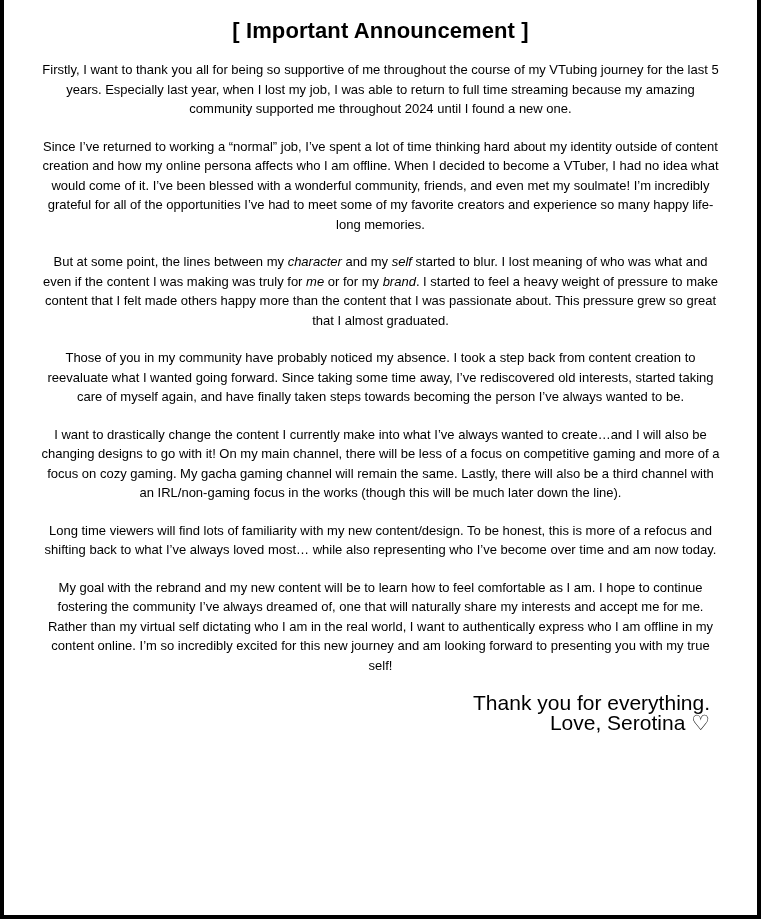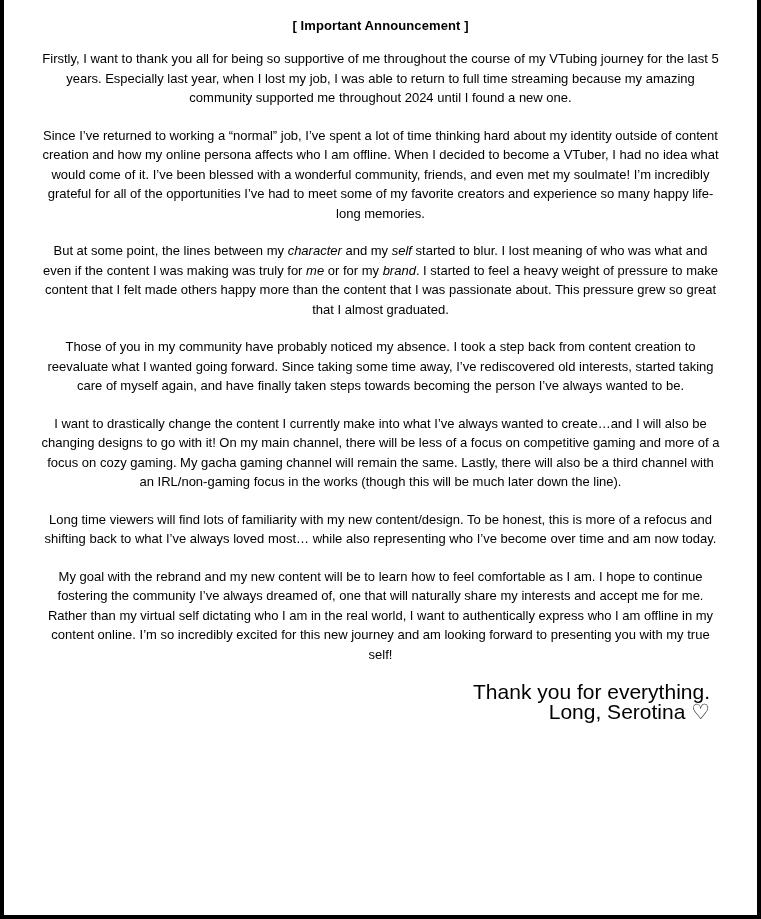--- a/index.html
+++ b/index.html
@@ -36,21 +36,21 @@
     position: absolute;
     left: 4px;
     right: 4px;
     top: 0;
     bottom: 4px;
     background: #ffffff;
     padding: 0;
   }
   .page-title {
     text-align: center;
-    font-size: 13px;
+    font-size: 22px;
     font-weight: bold;
     margin: 18px 0 11px 0;
     letter-spacing: 0.1px;
   }
   .body-copy {
     padding: 0 35px;
     margin-top: 16px;
   }
   p.para {
     font-size: 13px;
@@ -90,17 +90,17 @@
 
 
     <p class="para">I want to drastically change the content I currently make into what I’ve always wanted to create…and I will also be changing designs to go with it! On my main channel, there will be less of a focus on competitive gaming and more of a focus on cozy gaming. My gacha gaming channel will remain the same. Lastly, there will also be a third channel with an IRL/non-gaming focus in the works (though this will be much later down the line).</p>
 
     <p class="para">Long time viewers will find lots of familiarity with my new content/design. To be honest, this is more of a refocus and shifting back to what I’ve always loved most… while also representing who I’ve become over time and am now today.</p>
 
     <p class="para">My goal with the rebrand and my new content will be to learn how to feel comfortable as I am. I hope to continue fostering the community I’ve always dreamed of, one that will naturally share my interests and accept me for me. Rather than my virtual self dictating who I am in the real world, I want to authentically express who I am offline in my content online. I’m so incredibly excited for this new journey and am looking forward to presenting you with my true self!</p>
 
     <div class="closing">
       <span class="line">Thank you for everything.</span>
-      <span class="line">Long, Serotina ♡</span>
+      <span class="line">Love, Serotina ♡</span>
     </div>
 
   </div>
 </div>
 
 </body></html>

